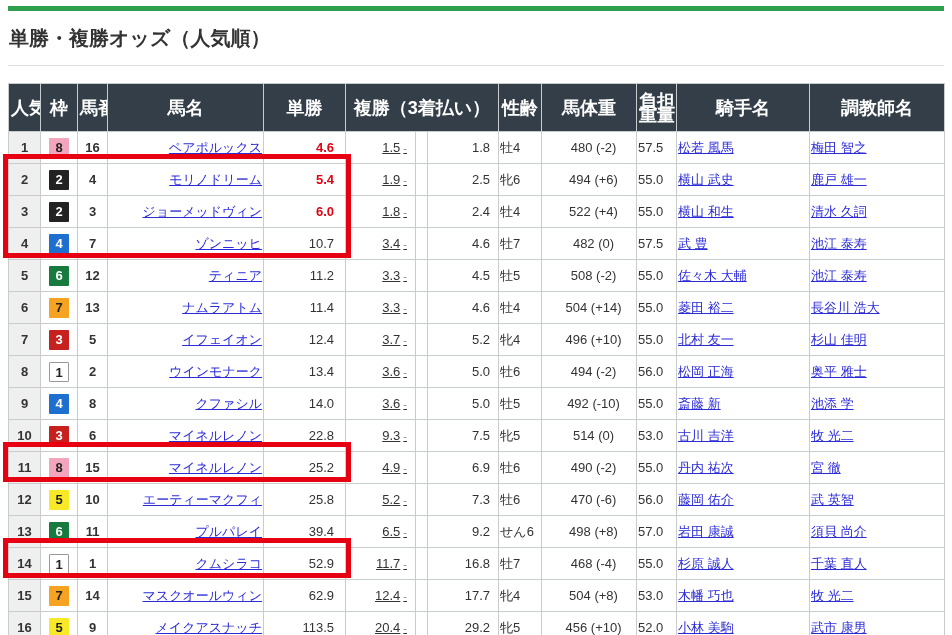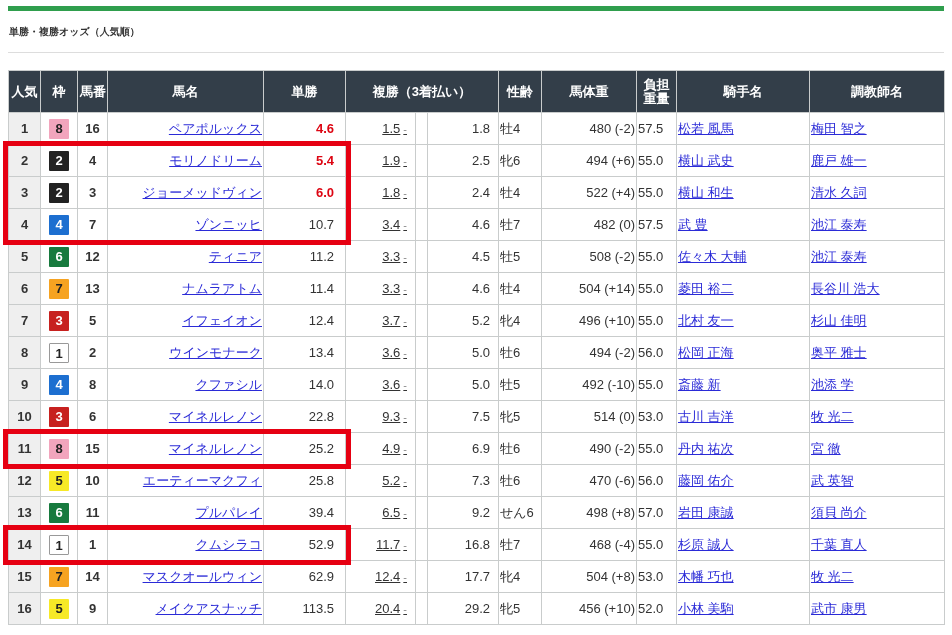--- a/index.html
+++ b/index.html
@@ -7,62 +7,62 @@
   body {
     width: 952px; height: 635px;
     background: #ffffff;
     font-family: "Liberation Sans", "DejaVu Sans", sans-serif;
     color: #333;
     padding: 6px 8px 0 8px;
     overflow: hidden;
   }
   .accent-bar { height: 5px; background: #2f9e4d; }
   .page-title {
-    font-size: 10px; font-weight: bold; color: #333;
+    font-size: 20px; font-weight: bold; color: #333;
     margin: 14px 0 13px 1px;
   }
   .title-divider { border: none; border-top: 1px solid #ddd; margin: 0 0 17px 0; }
 
   .table-wrap { position: relative; width: 936px; }
 
   table.odds {
     border-collapse: collapse;
     table-layout: fixed;
     width: 936px;
     font-size: 13px;
   }
   table.odds th, table.odds td {
     border: 1px solid #c9cccc;
     overflow: hidden;
     white-space: nowrap;
   }
   thead th {
     background: #333e49;
     color: #fff;
-    font-size: 13px;
+    font-size: 18px;
     font-weight: bold;
-    height: 42px;
+    height: 48px;
     text-align: center;
     border-color: #dfe2e2;
     padding: 0 2px;
   }
   thead th .stack { display: block; line-height: 14px; }
   tbody td { height: 32px; background: #fff; }
 
   td.c-rank  { background: #efefef; text-align: center; font-weight: bold; color: #333; }
   td.c-frame { text-align: center; }
   td.c-num   { text-align: center; font-weight: bold; color: #333; }
   td.c-name  { text-align: right; padding-left: 6px; }
   td.c-win   { text-align: right; padding-right: 11px; color: #333; }
   td.c-win.hot { color: #dd0613; font-weight: bold; }
   td.c-plow  { text-align: right; border-right: 1px dashed #bbbbbb; padding-right: 8px; text-decoration: underline; }
   td.c-pmid  { border-left: 1px dashed #bbbbbb; border-right: 1px dashed #bbbbbb; }
   td.c-phigh { text-align: right; border-left: 1px dashed #bbbbbb; padding-right: 8px; }
   td.c-sex   { }
-  td.c-weight{ text-align: right; padding-left: 10px; }
+  td.c-weight{ text-align: center; padding-left: 10px; }
   td.c-carried { text-align: left; padding-right: 5px; }
   td.c-jockey, td.c-trainer { text-align: left; }
 
   .dash { color: #888; font-size: 11px; padding-left: 3px; }
 
   .badge {
     display: inline-block;
     width: 20px; height: 20px; line-height: 20px;
     text-align: center; font-weight: bold; font-size: 13px;
     vertical-align: middle;

